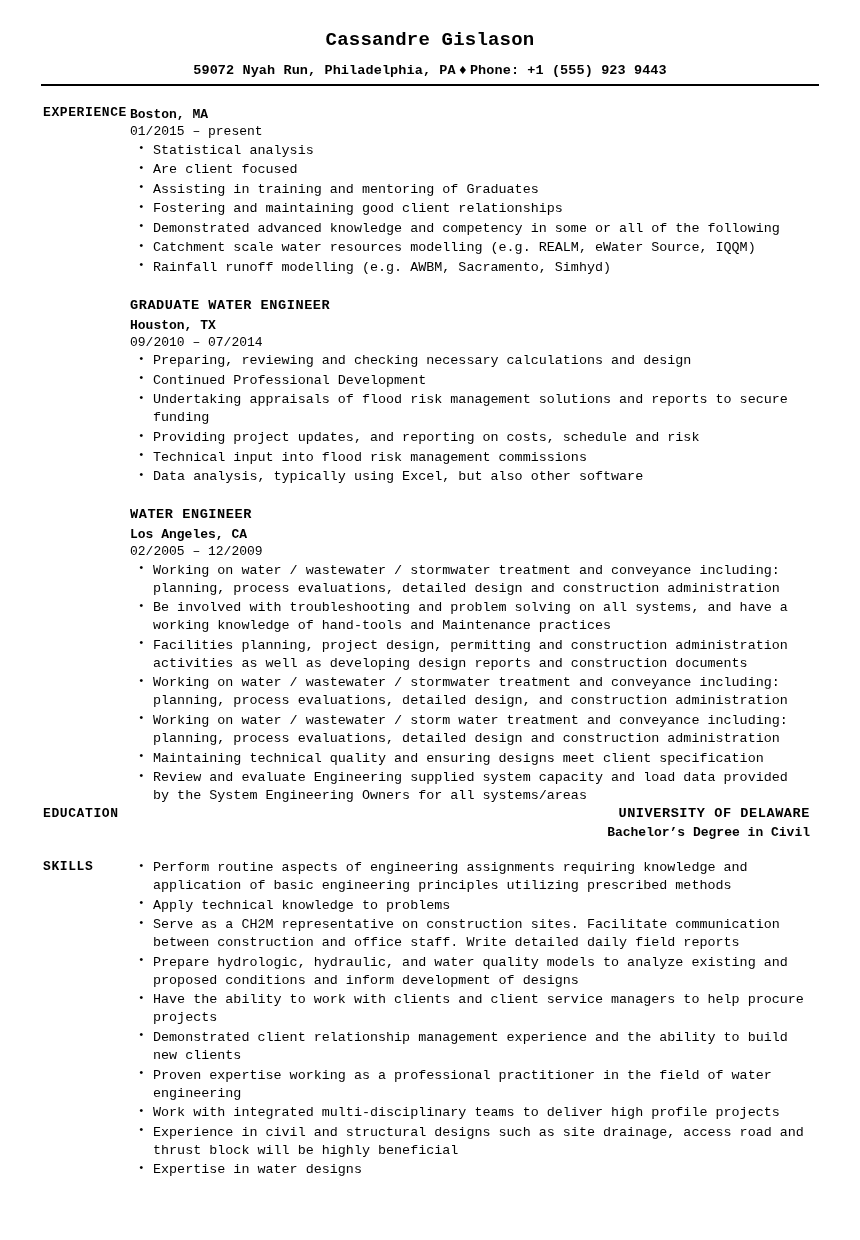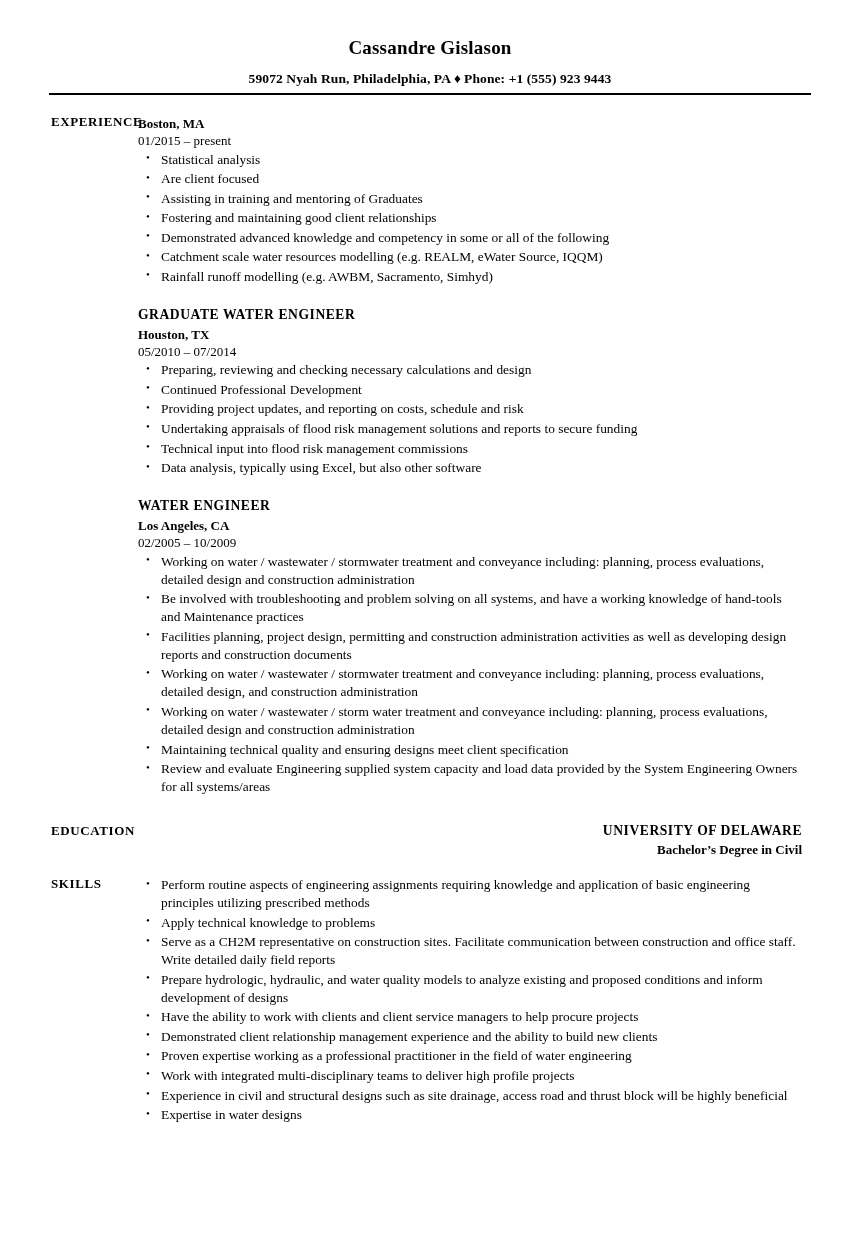--- a/index.html
+++ b/index.html
@@ -12,22 +12,23 @@
     height: 1240px;
     font-family: "Liberation Serif", "DejaVu Serif", serif;
     color: #000000;
     -webkit-font-smoothing: none;
   }
   .page {
     position: relative;
     width: 860px;
     height: 1240px;
     box-sizing: border-box;
-    padding: 16px;
+    padding: 8px;
     overflow: hidden;
+    font-family: Liberation Mono, monospace;
   }
 
   
   .header {
     padding-top: 22px;
     text-align: center;
   }
   .cand-name {
     font-size: 19px;
     font-weight: bold;
@@ -127,21 +128,21 @@
     text-align: right;
   }
   .edu-degree {
     font-size: 13px;
     font-weight: bold;
     line-height: 1.3;
     margin-top: 2px;
     text-align: right;
   }
 
-  .section-education { margin-top: 26px; }
+  .section-education { }
   .section-skills { margin-top: 16px; }
   .section-skills .body-col { padding-right: 40px; }
 </style>
 </head>
 <body>
 
 <div class="page">
 
   <div class="header">
     <div class="cand-name">Cassandre Gislason</div>
@@ -167,35 +168,35 @@
             <li>Fostering and maintaining good client relationships</li>
             <li>Demonstrated advanced knowledge and competency in some or all of the following</li>
             <li>Catchment scale water resources modelling (e.g. REALM, eWater Source, IQQM)</li>
             <li>Rainfall runoff modelling (e.g. AWBM, Sacramento, Simhyd)</li>
           </ul>
         </div>
 
         <div class="job">
           <div class="job-title">GRADUATE WATER ENGINEER</div>
           <div class="job-location">Houston, TX</div>
-          <div class="job-dates">05/2010 – 07/2014</div>
+          <div class="job-dates">09/2010 – 07/2014</div>
           <ul class="bullets">
             <li>Preparing, reviewing and checking necessary calculations and design</li>
             <li>Continued Professional Development</li>
+            <li>Undertaking appraisals of flood risk management solutions and reports to secure funding</li>
             <li>Providing project updates, and reporting on costs, schedule and risk</li>
-            <li>Undertaking appraisals of flood risk management solutions and reports to secure funding</li>
             <li>Technical input into flood risk management commissions</li>
             <li>Data analysis, typically using Excel, but also other software</li>
           </ul>
         </div>
 
         <div class="job">
           <div class="job-title">WATER ENGINEER</div>
           <div class="job-location">Los Angeles, CA</div>
-          <div class="job-dates">02/2005 – 10/2009</div>
+          <div class="job-dates">02/2005 – 12/2009</div>
           <ul class="bullets">
             <li>Working on water / wastewater / stormwater treatment and conveyance including: planning, process evaluations, detailed design and construction administration</li>
             <li>Be involved with troubleshooting and problem solving on all systems, and have a working knowledge of hand-tools and Maintenance practices</li>
             <li>Facilities planning, project design, permitting and construction administration activities as well as developing design reports and construction documents</li>
             <li>Working on water / wastewater / stormwater treatment and conveyance including: planning, process evaluations, detailed design, and construction administration</li>
             <li>Working on water / wastewater / storm water treatment and conveyance including: planning, process evaluations, detailed design and construction administration</li>
             <li>Maintaining technical quality and ensuring designs meet client specification</li>
             <li>Review and evaluate Engineering supplied system capacity and load data provided by the System Engineering Owners for all systems/areas</li>
           </ul>
         </div>

